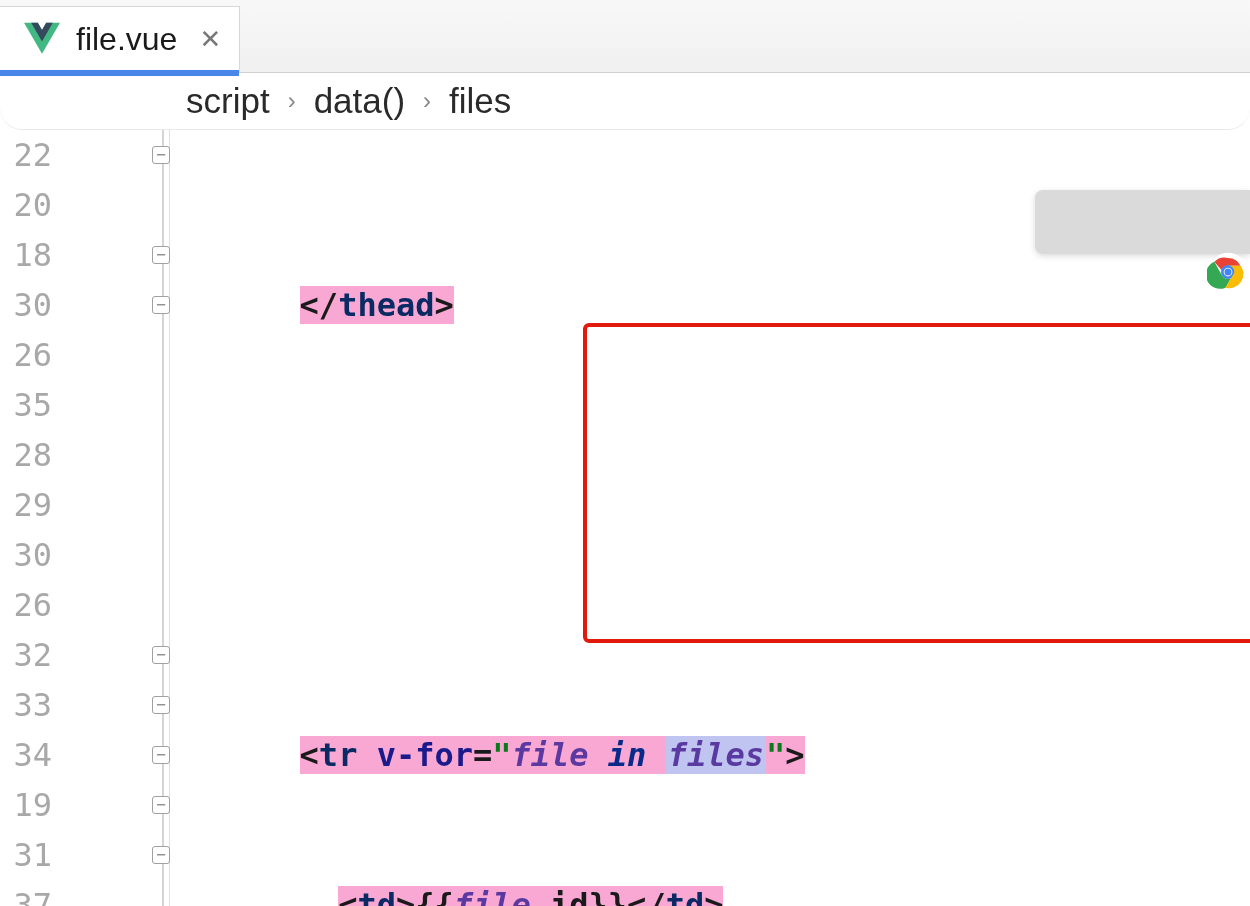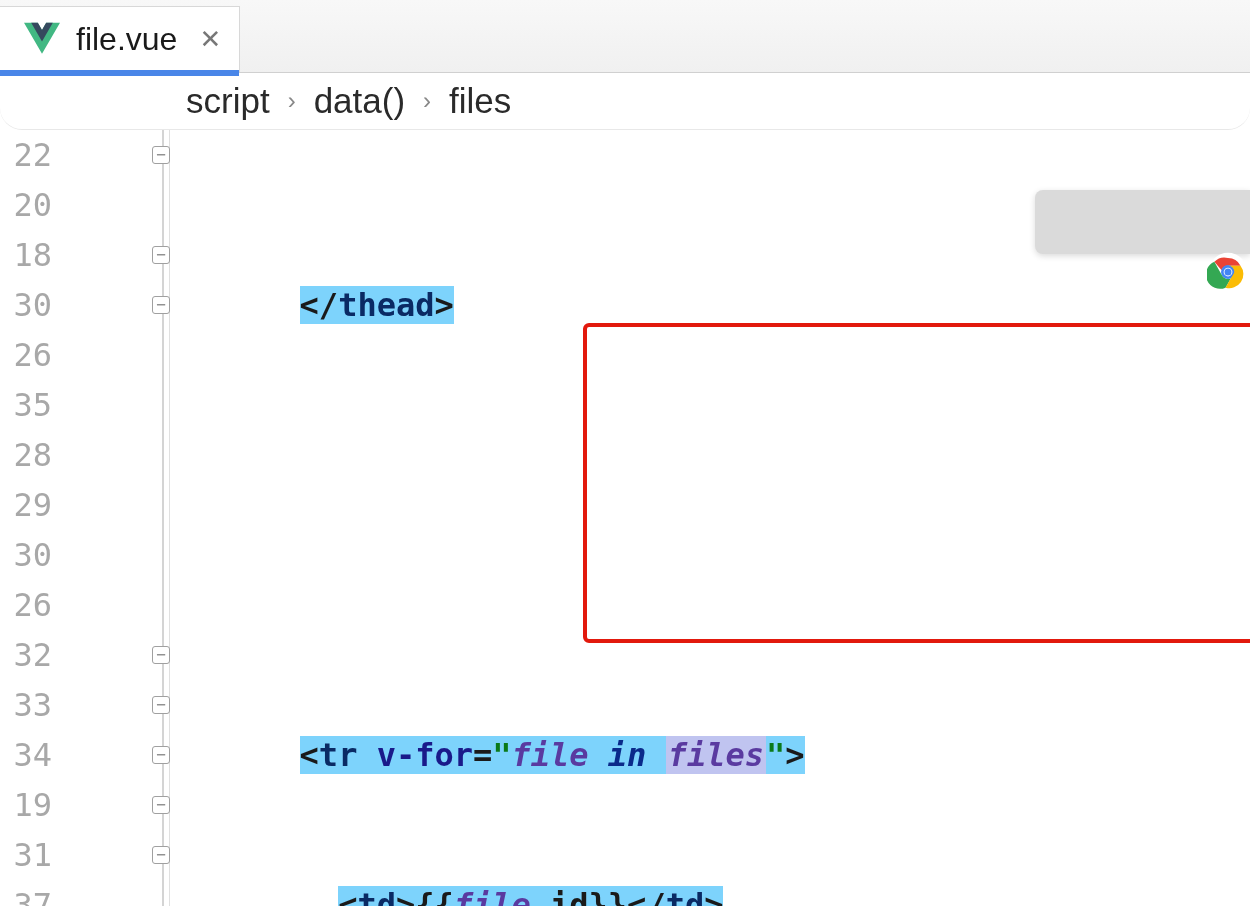--- a/index.html
+++ b/index.html
@@ -110,21 +110,21 @@
       position: relative;
       padding-left: 14px;
     }
     .code-line { height: 50px; display: block; position: relative; }
     .t-tag { color: #0a2a64; font-weight: bold; }
     .t-attr { color: #1a1a8a; font-weight: bold; }
     .t-str { color: #0a7a1a; font-weight: bold; font-style: italic; }
     .t-str-kw { color: #0a2a8a; font-weight: bold; font-style: italic; }
     .t-var { color: #5a3aa0; font-weight: bold; font-style: italic; }
     .t-punc { color: #1a1a1a; font-weight: bold; }
-    .hl-yellow { background: #7dd3fc; }
+    .hl-yellow { background: #f9a8d4; }
     .hl-files { background: #c0c4f0; padding: 0 2px; }
     .red-box {
       position: absolute;
       left: 413px;
       top: 193px;
       width: 680px;
       height: 320px;
       border: 4px solid #e2190d;
       border-radius: 6px;
       pointer-events: none;

